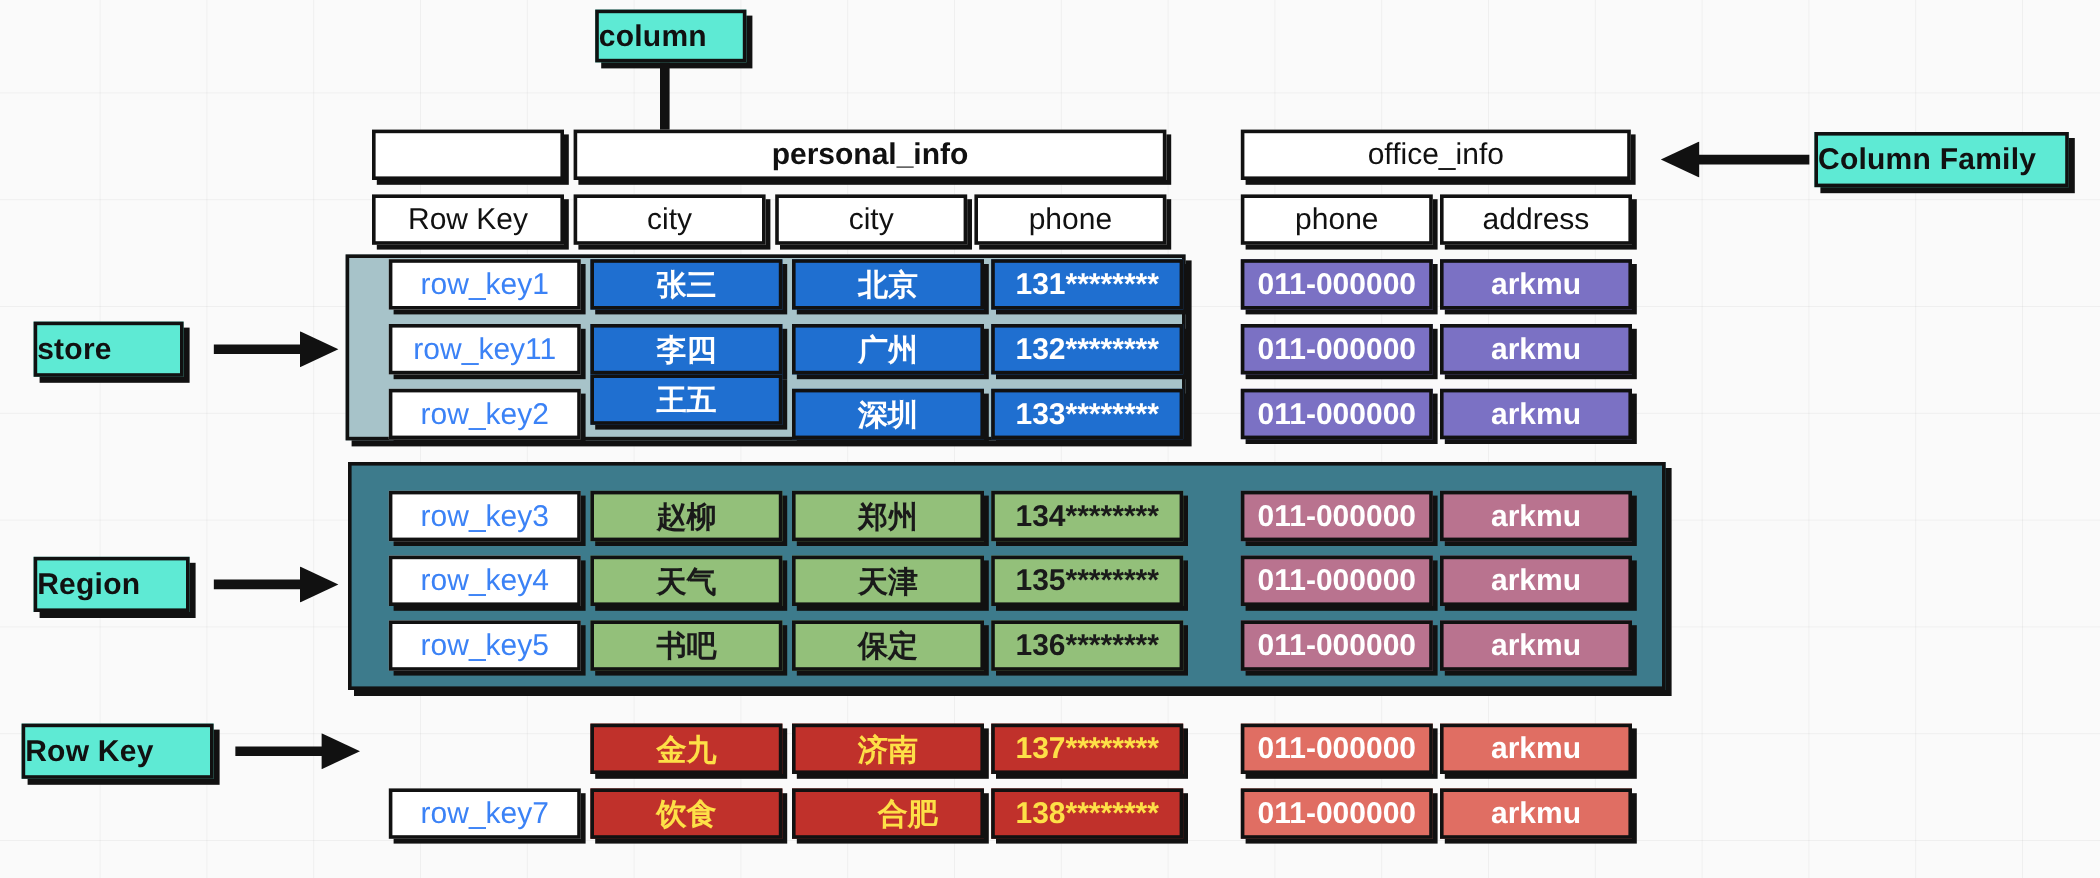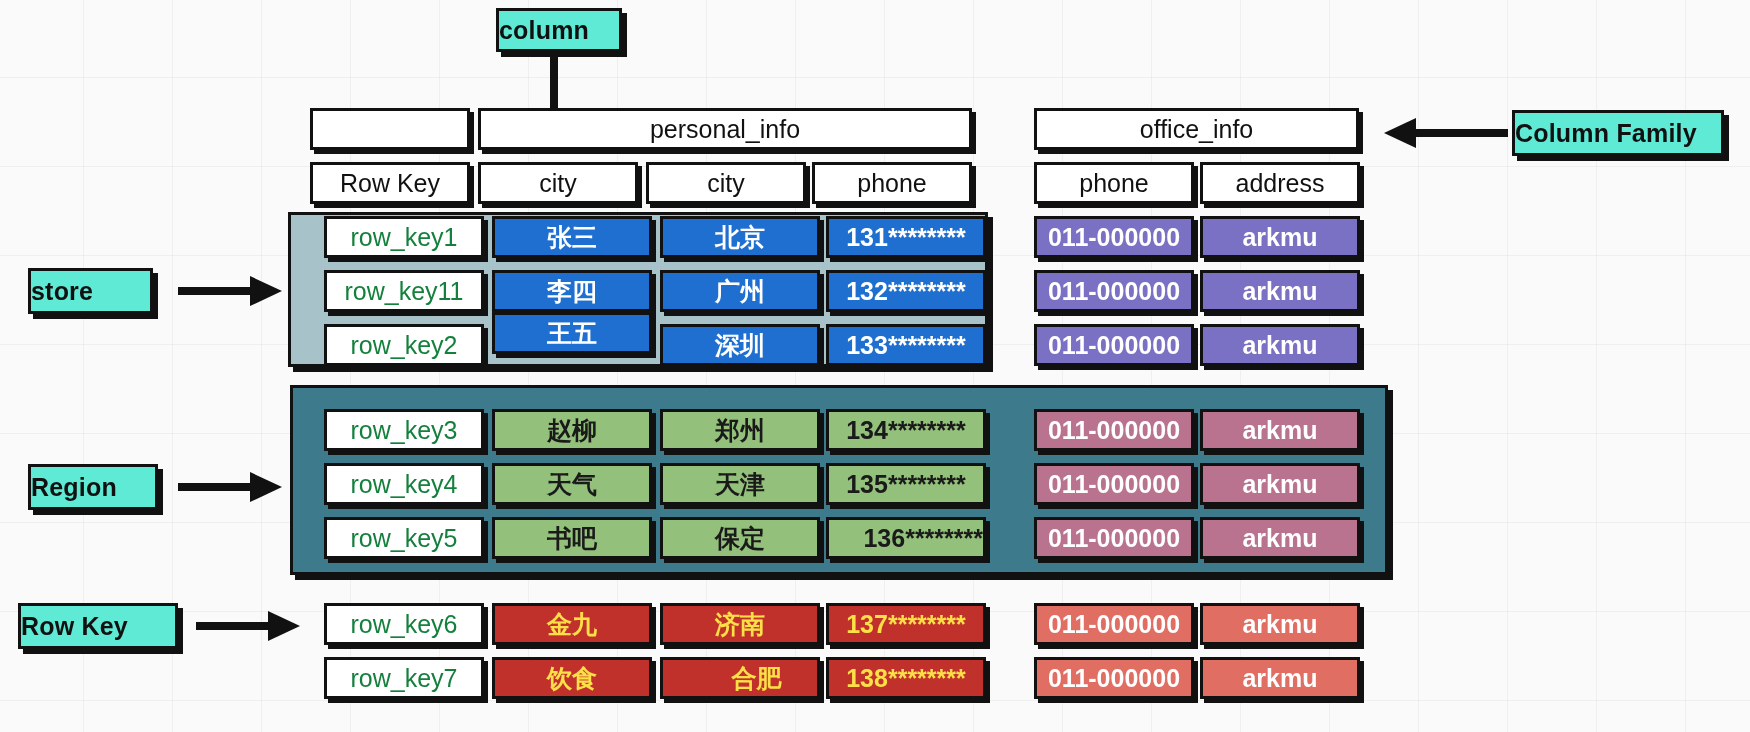--- a/index.html
+++ b/index.html
@@ -60,21 +60,21 @@
     font-weight: 700;
     white-space: nowrap;
   }
   .cell.hdr {
     background: #ffffff;
     color: #111111;
     font-weight: 400;
   }
   .cell.rk {
     background: #ffffff;
-    color: #15803d;
+    color: #3b82f6;
     font-weight: 400;
   }
   .cell.cf {
     background: #ffffff;
     color: #111111;
     font-weight: 400;
   }
 
   .v-blue   { background: #1f6fd0; color: #ffffff; }
   .v-purple { background: #7b71c4; color: #ffffff; }
@@ -155,21 +155,21 @@
     </svg>
   </div>
 
   <div class="container-box store-wrap" style="left:288px; top:212px; width:700px; height:155px;"></div>
 
   <div class="container-box region-wrap" style="left:290px; top:385px; width:1098px; height:190px;"></div>
 
   <div class="cell cf" style="left:310px; top:108px; width:160px; height:42px;">
     <span></span>
   </div>
-  <div class="cell cf" style="left:478px; top:108px; width:494px; height:42px;">
+  <div class="cell cf" style="left:478px; top:108px; width:494px; height:42px;font-weight:bold;">
     <span>personal_info</span>
   </div>
   <div class="cell cf" style="left:1034px; top:108px; width:325px; height:42px;">
     <span>office_info</span>
   </div>
 
   <div class="cell hdr" style="left:310px; top:162px; width:160px; height:42px;">
     <span>Row Key</span>
   </div>
   <div class="cell hdr" style="left:478px; top:162px; width:160px; height:42px;">
@@ -285,33 +285,30 @@
 
   <div class="cell rk" style="left:324px; top:517px; width:160px; height:42px;">
     <span>row_key5</span>
     </div>
   <div class="cell v-green" style="left:492px; top:517px; width:160px; height:42px;">
     <span>书吧</span>
     </div>
   <div class="cell v-green" style="left:660px; top:517px; width:160px; height:42px;">
     <span>保定</span>
     </div>
-  <div class="cell v-green mono-ast" style="left:826px; top:517px; width:160px; height:42px;justify-content:flex-end;">
+  <div class="cell v-green mono-ast" style="left:826px; top:517px; width:160px; height:42px;">
     <span>136********</span>
     </div>
   <div class="cell v-pink" style="left:1034px; top:517px; width:160px; height:42px;">
     <span>011-000000</span>
     </div>
   <div class="cell v-pink" style="left:1200px; top:517px; width:160px; height:42px;">
     <span>arkmu</span>
     </div>
 
-  <div class="cell rk" style="left:324px; top:603px; width:160px; height:42px;">
-    <span>row_key6</span>
-    </div>
   <div class="cell v-red" style="left:492px; top:603px; width:160px; height:42px;">
     <span>金九</span>
     </div>
   <div class="cell v-red" style="left:660px; top:603px; width:160px; height:42px;">
     <span>济南</span>
     </div>
   <div class="cell v-red mono-ast" style="left:826px; top:603px; width:160px; height:42px;">
     <span>137********</span>
     </div>
   <div class="cell v-salmon" style="left:1034px; top:603px; width:160px; height:42px;">

